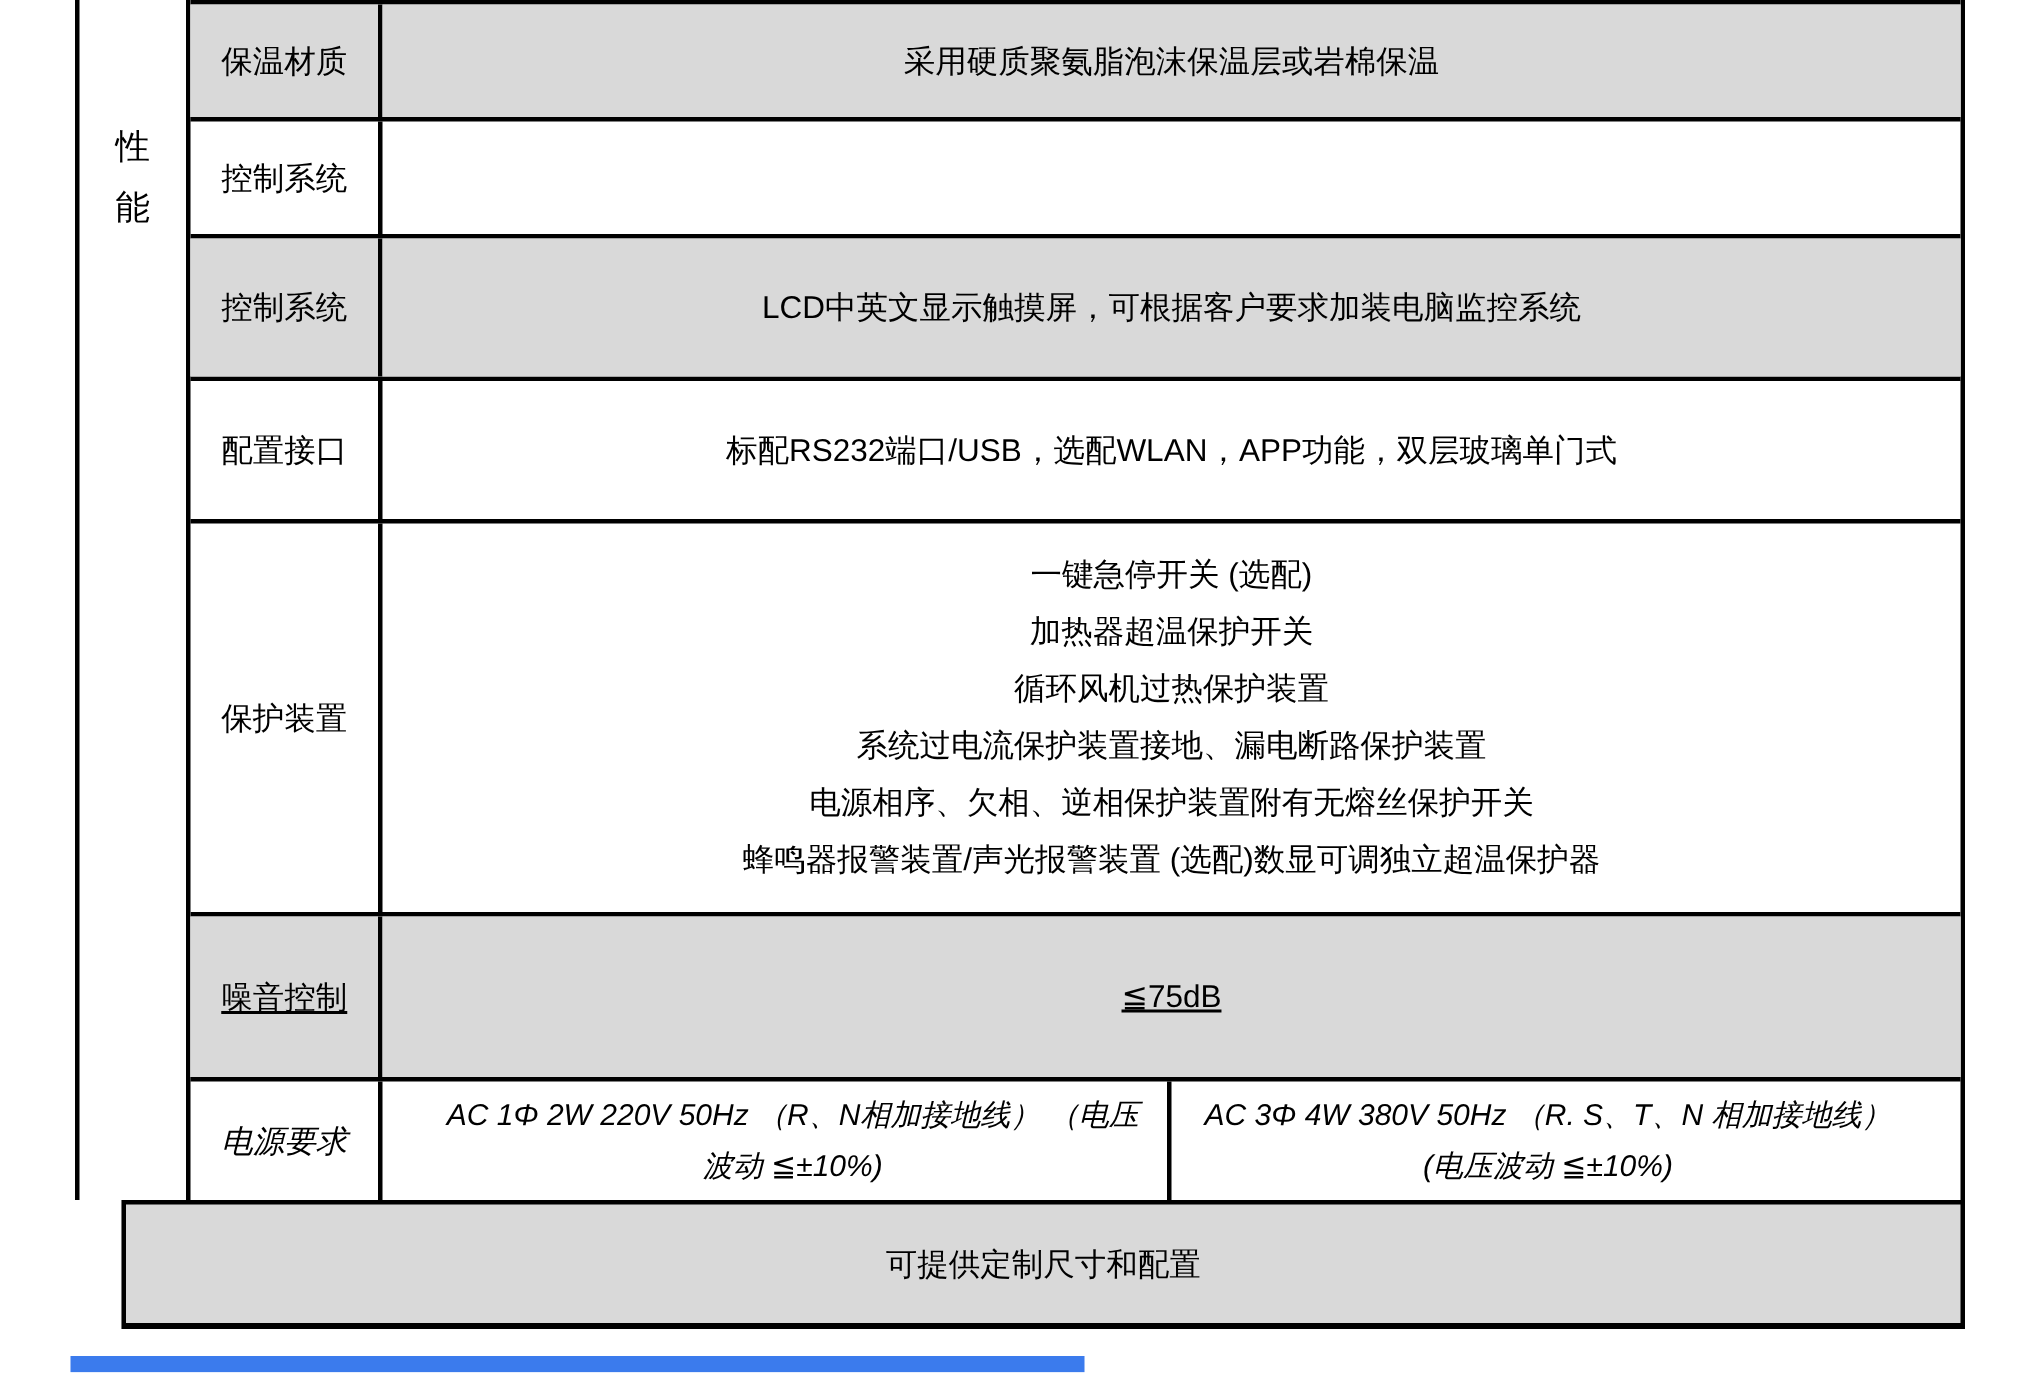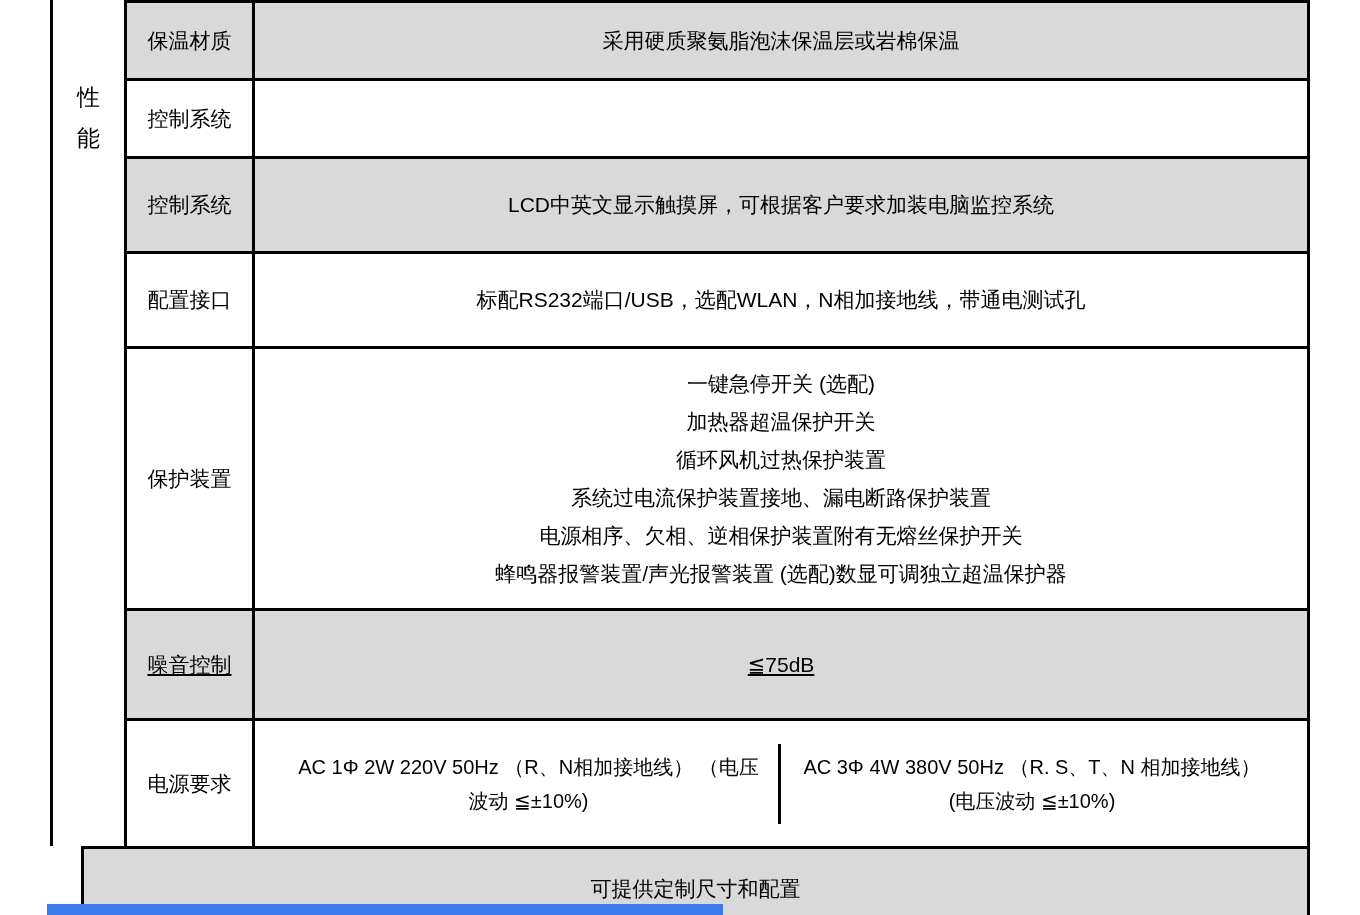--- a/index.html
+++ b/index.html
@@ -71,21 +71,21 @@
     justify-content: center;
     text-align: center;
     font-size: 21px;
     padding: 0 24px;
   }
   .shaded { background: #d9d9d9; }
   .h84  { height: 78px; }
   .h85  { height: 95px; }
   .h262 { height: 262px; }
   .h86  { height: 110px; text-decoration: underline; }
-  .h114 { height: 128px; }
+  .h114 { height: 82px; font-style: italic; }
   .multiline {
     flex-direction: column;
     line-height: 38px;
     padding: 8px 24px;
   }
   .power-content {
     flex: 1;
     display: flex;
     align-items: stretch;
     padding: 0;
@@ -147,21 +147,21 @@
           <div class="label-cell">控制系统</div>
         </div>
 
         <div class="row h85 shaded">
           <div class="label-cell shaded">控制系统</div>
           <div class="content-cell shaded">LCD中英文显示触摸屏，可根据客户要求加装电脑监控系统</div>
         </div>
 
         <div class="row h85">
           <div class="label-cell">配置接口</div>
-          <div class="content-cell">标配RS232端口/USB，选配WLAN，N相加接地线，带通电测试孔</div>
+          <div class="content-cell">标配RS232端口/USB，选配WLAN，APP功能，双层玻璃单门式</div>
         </div>
 
         <div class="row h262">
           <div class="label-cell">保护装置</div>
           <div class="content-cell multiline">
             <div>一键急停开关 (选配)</div>
             <div>加热器超温保护开关</div>
             <div>循环风机过热保护装置</div>
             <div>系统过电流保护装置接地、漏电断路保护装置</div>
             <div>电源相序、欠相、逆相保护装置附有无熔丝保护开关</div>

